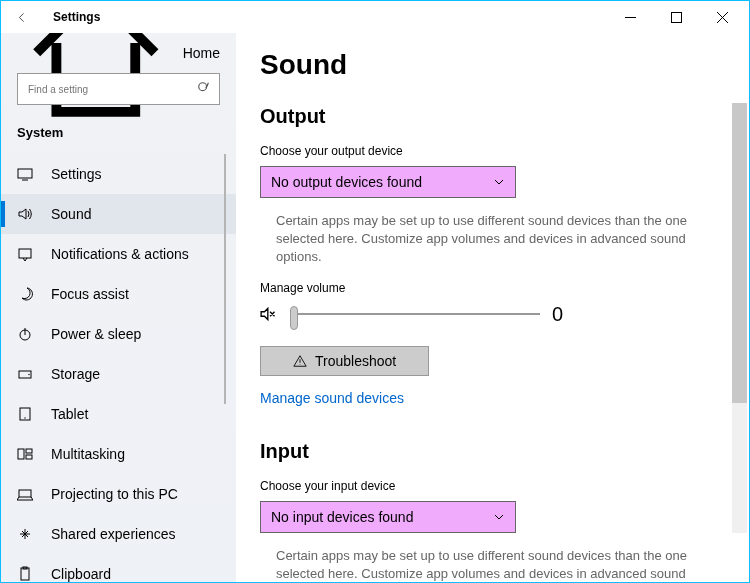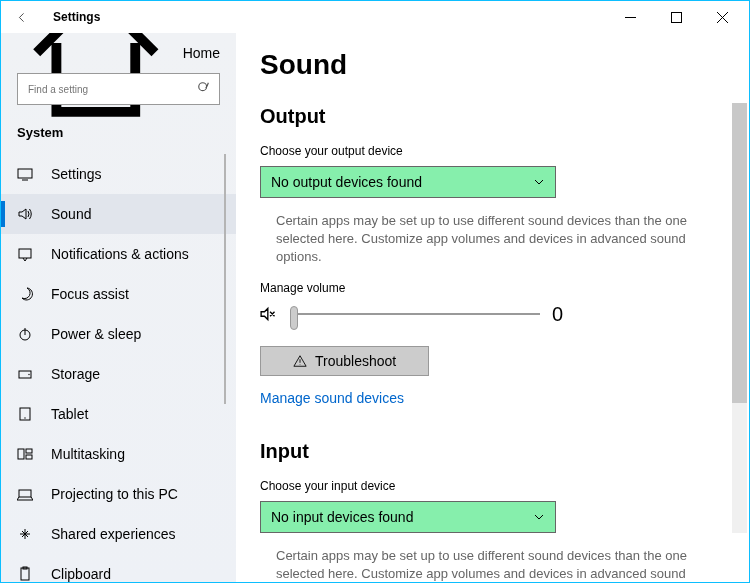--- a/index.html
+++ b/index.html
@@ -20,21 +20,21 @@
 .cat { font-weight: 600; font-size: 13px; padding: 8px 16px 14px 16px; }
 .navlist { flex: 1; overflow-y: auto; position: relative; }
 .navitem { height: 40px; display: flex; align-items: center; padding: 0 16px; gap: 18px; font-size: 14px; color: #000; cursor: default; }
 .navitem.active { background: #e1e5ec; position: relative; }
 .navitem.active::before { content: ""; position: absolute; left: 0; top: 7px; bottom: 7px; width: 4px; background: #0078d7; }
 .navitem svg { width: 16px; height: 16px; flex-shrink: 0; }
 .main { flex: 1; overflow-y: auto; padding: 16px 16px 16px 24px; position: relative; }
 .main h1 { font-weight: 600; font-size: 28px; margin-bottom: 24px; }
 .main h2 { font-weight: 600; font-size: 20px; margin: 6px 0 16px 0; }
 .main label.small { font-size: 12px; display: block; margin-bottom: 8px; }
-.select { width: 296px; height: 32px; border: 1px solid #666; background: #86efac; display: flex; align-items: center; justify-content: space-between; padding: 0 10px; font-size: 14px; }
+.select { width: 256px; height: 32px; border: 1px solid #666; background: #f0abfc; display: flex; align-items: center; justify-content: space-between; padding: 0 10px; font-size: 14px; }
 .note { font-size: 13px; color: #666; margin: 14px 16px; max-width: 480px; line-height: 1.4; }
 .volrow { display: flex; align-items: center; gap: 12px; margin: 6px 0 20px 0; }
 .volrow .slider { flex: 0 0 250px; height: 2px; background: #999; position: relative; }
 .volrow .slider .thumb { position: absolute; left: 0; top: -7px; width: 8px; height: 24px; background: #ccc; border: 1px solid #999; border-radius: 4px; }
 .volval { font-size: 20px; margin-left: auto; padding-right: 170px; }
 .btn { display: inline-flex; align-items: center; gap: 8px; border: 1px solid #999; background: #ccc; padding: 6px 32px; font-size: 14px; }
 .link { color: #0066cc; font-size: 14px; display: inline-block; margin: 14px 0 26px 0; }
 .section { margin-bottom: 8px; }
 .scrolltrack { position: absolute; right: 2px; top: 70px; width: 15px; height: 430px; background: #f0f0f0; }
 .scrollthumb { position: absolute; top: 0; left: 0; right: 0; height: 300px; background: #c8c8c8; }

